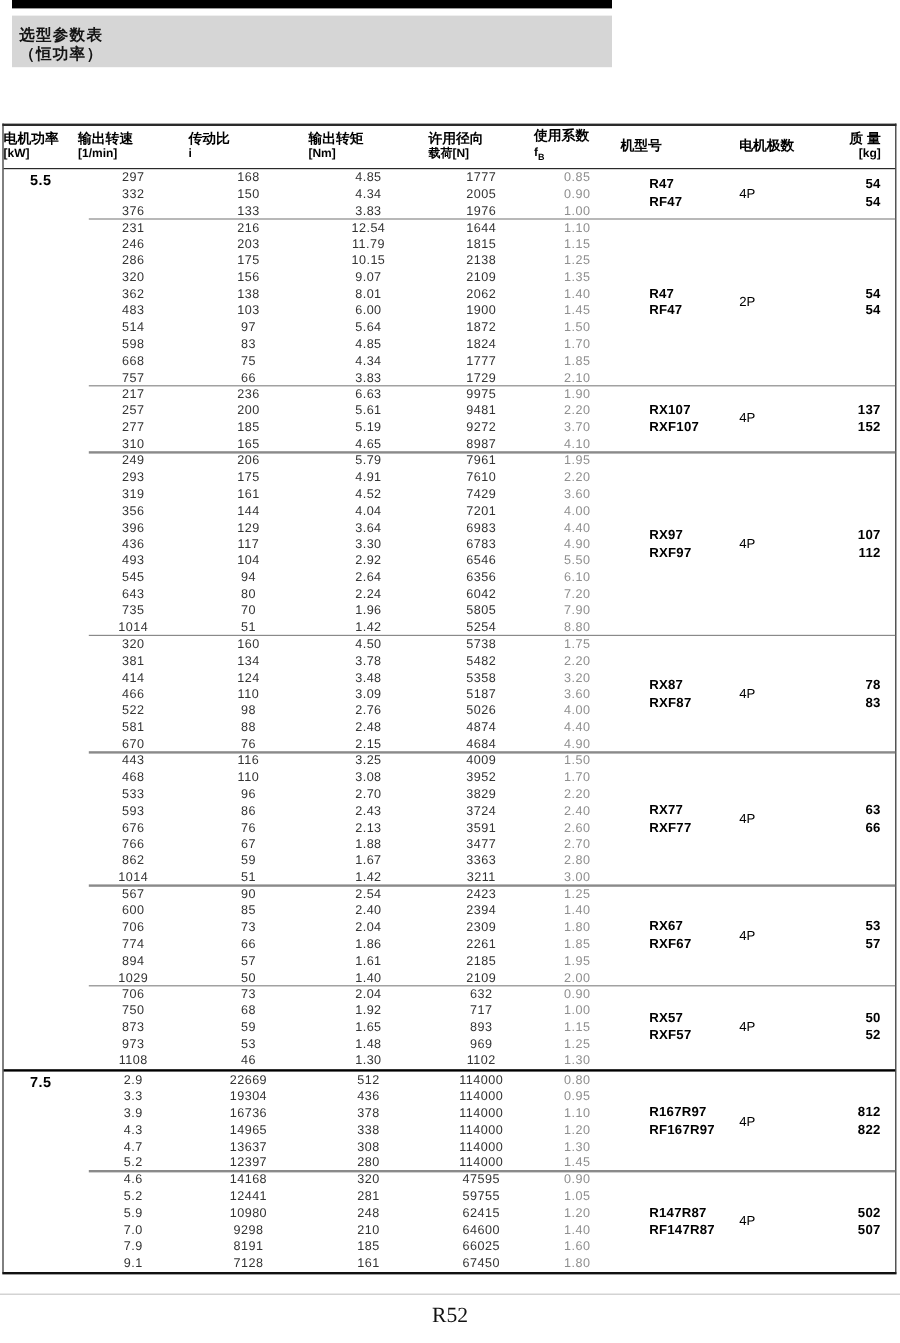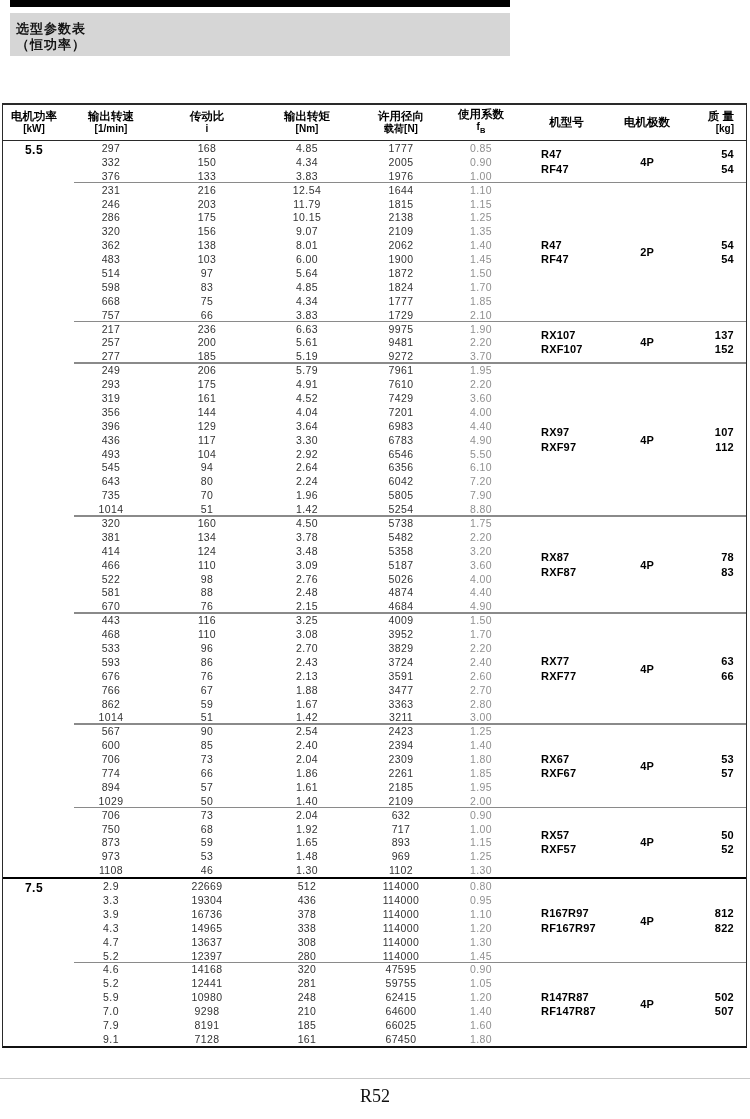--- a/index.html
+++ b/index.html
@@ -12,21 +12,21 @@
   .top-bar{position:absolute;left:10px;top:0;width:500px;height:7px;background:#000;}
   .title-box{position:absolute;left:10px;top:13px;width:500px;height:43px;background:#d6d6d6;
     box-sizing:border-box;padding:8px 0 0 6px;}
   .title-line{font-weight:bold;font-size:13px;line-height:16px;color:#141414;letter-spacing:1px;}
   
   .sel-table{position:absolute;left:2px;top:103px;width:745px;box-sizing:border-box;
     border:1.5px solid #2a2a2a;border-top-width:2px;border-bottom:2.5px solid #111;background:#fff;}
   .scan-line{position:absolute;left:0;top:1078px;width:750px;height:1px;background:#c9c9c9;}
   
   .theader{display:flex;height:35px;border-bottom:1.5px solid #2a2a2a;align-items:stretch;}
-  .hcell{display:flex;flex-direction:column;justify-content:center;align-items:center;
+  .hcell{display:flex;flex-direction:column;justify-content:center;align-items:flex-start;
     box-sizing:border-box;color:#000;}
   .h0{width:62px}.h1{width:92px}.h2{width:100px}.h3{width:100px}.h4{width:88px}.h5{width:72px}
   .h6{width:99px}.h7{width:62px}
   .h8{flex:1;align-items:flex-end;padding-right:12px;}
   .l1{font-weight:bold;font-size:11.5px;line-height:13.5px;white-space:nowrap;}
   .l2{font-weight:bold;font-size:10px;line-height:12px;white-space:nowrap;}
   .l2 sub{font-size:7.5px;}
   
   .tsection{display:flex;}
   .tsection + .tsection{border-top:2px solid #000;}
@@ -38,21 +38,21 @@
     background:#8a8a8a;}
   .rows{width:452px;}
   .row{display:flex;height:13.9px;align-items:center;}
   .cell{box-sizing:border-box;text-align:center;font-size:10.5px;color:#333333;
     letter-spacing:0.4px;white-space:nowrap;}
   .c1{width:92px}.c2{width:100px}.c3{width:100px}.c4{width:88px}
   .c5{width:72px;color:#8f8f8f;}
   .annot{flex:1;display:flex;align-items:center;min-width:0;}
   .modelbox{width:99px;box-sizing:border-box;padding-left:24px;}
   .mline{font-weight:bold;font-size:11px;line-height:14.5px;color:#000;white-space:nowrap;letter-spacing:0.2px;}
-  .polesbox{width:62px;text-align:center;font-weight:bold;font-size:11px;color:#000;}
+  .polesbox{width:62px;font-weight:normal;font-size:11px;color:#000;}
   .massbox{flex:1;box-sizing:border-box;padding-right:12px;text-align:right;}
   .massline{font-weight:bold;font-size:11px;line-height:14.5px;color:#000;letter-spacing:0.3px;}
   
   .page-number{position:absolute;left:0;top:1086px;width:750px;text-align:center;
     font-family:"Liberation Serif","DejaVu Serif",serif;font-size:18px;color:#111;}
 </style>
 </head>
 <body>
 
 <div class="top-bar"></div>
@@ -242,20 +242,27 @@
                 <div class="cell c4">9481</div>
                 <div class="cell c5">2.20</div>
               </div>
               <div class="row">
                 <div class="cell c1">277</div>
                 <div class="cell c2">185</div>
                 <div class="cell c3">5.19</div>
                 <div class="cell c4">9272</div>
                 <div class="cell c5">3.70</div>
               </div>
+              <div class="row">
+                <div class="cell c1">310</div>
+                <div class="cell c2">165</div>
+                <div class="cell c3">4.65</div>
+                <div class="cell c4">8987</div>
+                <div class="cell c5">4.10</div>
+              </div>
             </div>
             <div class="annot">
               <div class="modelbox">
                 <div class="mline">RX107</div>
                 <div class="mline">RXF107</div>
               </div>
               <div class="polesbox">4P</div>
               <div class="massbox">
                 <div class="massline">137</div>
                 <div class="massline">152</div>

